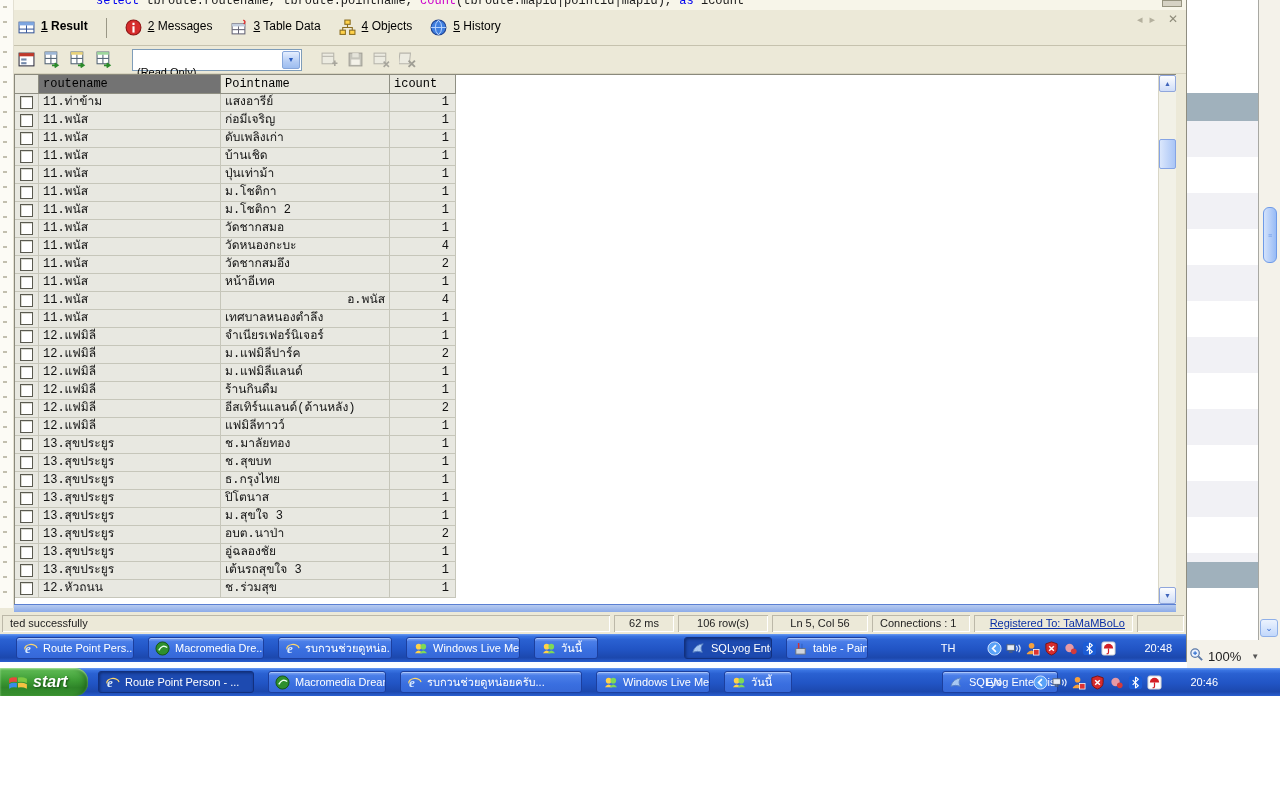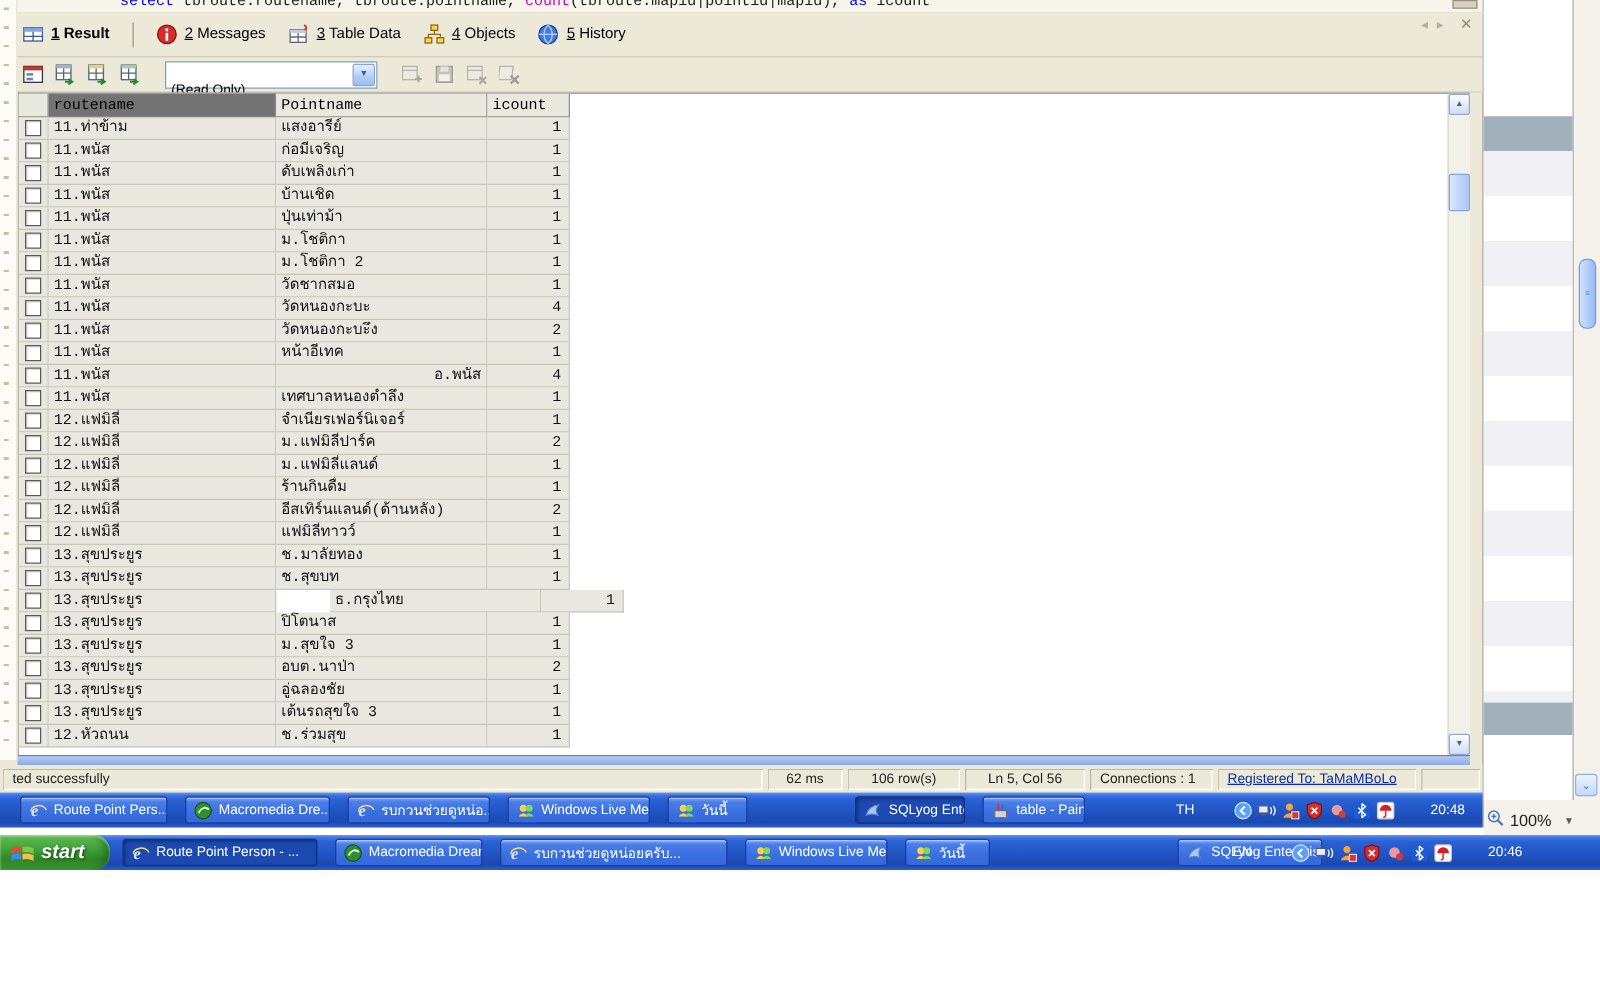--- a/index.html
+++ b/index.html
@@ -56,21 +56,21 @@
   #hscroll{left:14px;top:604px;width:1162px;height:8px;background:linear-gradient(180deg,#b7cbf0,#8cabe8);border-top:1px solid #5b80d2;box-sizing:border-box;}
 
   
   #status-bar{left:0;top:612px;width:1186px;height:22px;background:#ece9d8;display:flex;align-items:center;font-size:11px;color:#222;}
   .seg{height:17px;line-height:17px;margin:0 2px;padding:0 8px;box-shadow:inset 1px 1px 0 #bcb8a8,inset -1px -1px 0 #fff;box-sizing:border-box;white-space:nowrap;overflow:hidden;}
   .seg.msg{width:608px;}
   .seg.s1{width:60px;text-align:center;}
   .seg.s2{width:90px;text-align:center;}
   .seg.s3{width:96px;text-align:center;}
   .seg.s4{width:98px;text-align:left;}
-  .seg.reg{width:159px;color:#0a2fa4;text-decoration:underline;}
+  .seg.reg{width:159px;color:#0a2fa4;text-decoration:underline;text-align:right;}
   .seg.fill{flex:1;}
 
   
   .xpbar{height:28px;background:linear-gradient(180deg,#6a9bf2 0%,#3a74e2 8%,#2a61d2 20%,#2154c4 55%,#1c48ad 85%,#2a5fd0 100%);}
   #taskbar-inner{left:0;top:634px;width:1186px;}
   #taskbar-outer{left:0;top:668px;width:1280px;}
   .tbtns{position:absolute;top:3px;display:flex;gap:14px;height:22px;}
   .tbtn{height:22px;border-radius:3px;border:1px solid #1c3f9e;background:linear-gradient(180deg,#86abf6,#4a7ee8 18%,#3a6fe0 60%,#3668d8);box-shadow:inset 0 1px 0 #a9c5fa;color:#fff;font-size:11px;display:flex;align-items:center;gap:5px;padding:0 6px;box-sizing:border-box;white-space:nowrap;overflow:hidden;}
   .tbtn.pressed{background:#1d4ab0;box-shadow:inset 1px 1px 3px #0e2d74;border-color:#12307e;}
   .tbtn .ticon{display:inline-flex;width:15px;height:15px;flex:0 0 15px;}
@@ -331,21 +331,21 @@
             </div>
             <div class="gcell " style="width: 182px;">11.พนัส</div>
             <div class="gcell " style="width: 169px;">วัดหนองกะบะ</div>
             <div class="gcell num" style="width: 66px;">4</div>
           </div>
           <div class="grow">
             <div class="gcell cb" style="width: 24px;">
               <span class="cbox"></span>
             </div>
             <div class="gcell " style="width: 182px;">11.พนัส</div>
-            <div class="gcell " style="width: 169px;">วัดหนองกะบะึง</div>
+            <div class="gcell " style="width: 169px;">วัดชากสมอึง</div>
             <div class="gcell num" style="width: 66px;">2</div>
           </div>
           <div class="grow">
             <div class="gcell cb" style="width: 24px;">
               <span class="cbox"></span>
             </div>
             <div class="gcell " style="width: 182px;">11.พนัส</div>
             <div class="gcell " style="width: 169px;">หน้าอีเทค</div>
             <div class="gcell num" style="width: 66px;">1</div>
           </div>
@@ -427,21 +427,21 @@
             </div>
             <div class="gcell " style="width: 182px;">13.สุขประยูร</div>
             <div class="gcell " style="width: 169px;">ช.สุขบท</div>
             <div class="gcell num" style="width: 66px;">1</div>
           </div>
           <div class="grow">
             <div class="gcell cb" style="width: 24px;">
               <span class="cbox"></span>
             </div>
             <div class="gcell " style="width: 182px;">13.สุขประยูร</div>
-            <div class="gcell " style="width: 169px; margin-left: 43px;">ธ.กรุงไทย</div>
+            <div class="gcell " style="width: 169px;">ธ.กรุงไทย</div>
             <div class="gcell num" style="width: 66px;">1</div>
           </div>
           <div class="grow">
             <div class="gcell cb" style="width: 24px;">
               <span class="cbox"></span>
             </div>
             <div class="gcell " style="width: 182px;">13.สุขประยูร</div>
             <div class="gcell " style="width: 169px;">ปิโตนาส</div>
             <div class="gcell num" style="width: 66px;">1</div>
           </div>

